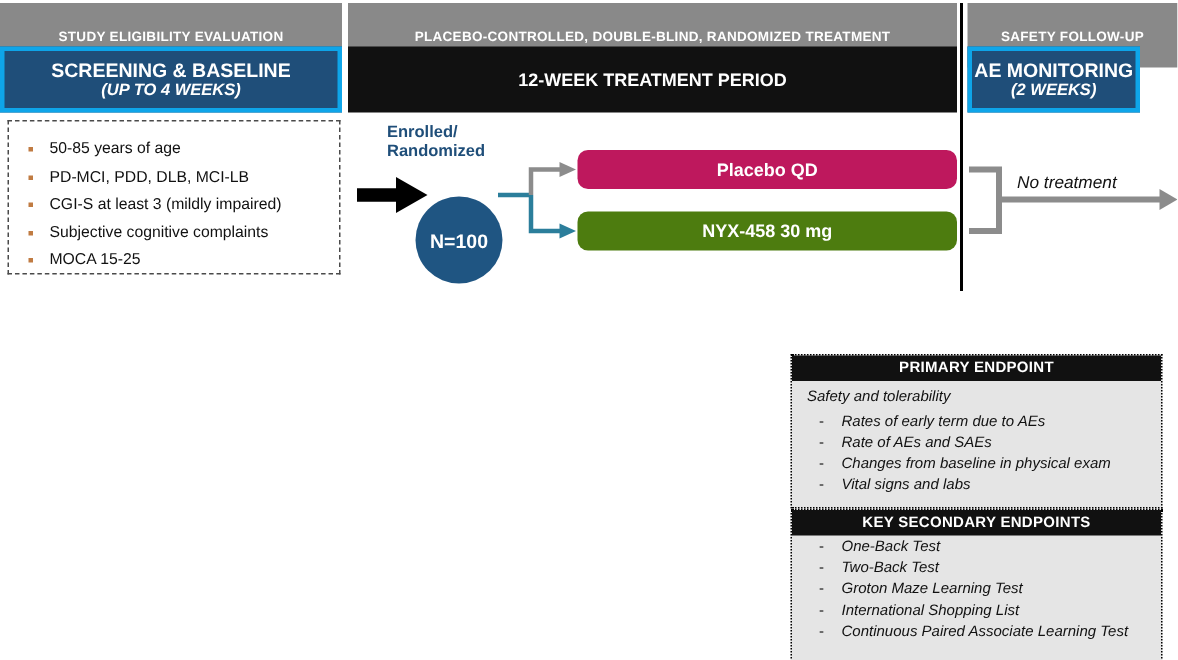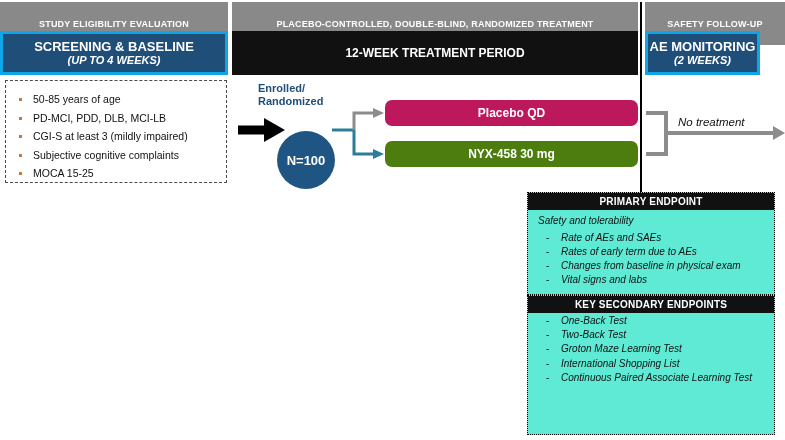--- a/index.html
+++ b/index.html
@@ -38,21 +38,21 @@
           color:#fff;font-size:13px;font-weight:bold;
           display:flex;align-items:center;justify-content:center;}
 
   
   .arm{border-radius:7px;display:flex;align-items:center;justify-content:center;
        color:#ffffff;font-size:12px;font-weight:bold;height:26px;}
   .arm.placebo{background:#be185d;}
   .arm.active{background:#4d7c0f;}
 
   
-  .ep-box{border:1px dotted #000;box-sizing:border-box;background:#5eead4;}
+  .ep-box{border:1px dotted #000;box-sizing:border-box;background:#e5e5e5;margin-top:44px;}
   .ep-title{background:#111;color:#fff;font-size:10px;font-weight:bold;
             text-align:center;padding:3px 0 3px;letter-spacing:.2px;}
   .ep-sub{font-style:italic;font-size:10px;text-align:left;
           line-height:13.5px;padding:4px 10px 2px;}
   .ep-list{margin:0;padding:1px 6px 4px 14px;}
   .ep-list li{list-style:none;font-style:italic;font-size:10px;
               line-height:14.2px;position:relative;padding-left:19px;
               white-space:nowrap;}
   .ep-list li:before{content:"-";position:absolute;left:4px;top:0;
               font-style:normal;}
@@ -136,22 +136,22 @@
   <polygon points="133,26 145,33 133,40" fill="#8c8c8c"></polygon>
 </svg>
 <div class="abs no-treat" style="left:678px;top:116px;">No treatment</div>
 
 <div class="abs vline" style="left:640px;top:170px;width:2px;height:24px;"></div>
 
 <div class="abs ep-box" style="left:527px;top:192px;width:248px;height:103px;">
   <div class="ep-title">PRIMARY ENDPOINT</div>
   <div class="ep-sub">Safety and tolerability</div>
   <ul class="ep-list">
+    <li>Rates of early term due to AEs</li>
     <li>Rate of AEs and SAEs</li>
-    <li>Rates of early term due to AEs</li>
     <li>Changes from baseline in physical exam</li>
     <li>Vital signs and labs</li>
   </ul>
 </div>
 
 <div class="abs ep-box" style="left:527px;top:295px;width:248px;height:140px;">
   <div class="ep-title">KEY SECONDARY ENDPOINTS</div>
   <ul class="ep-list">
     <li>One-Back Test</li>
     <li>Two-Back Test</li>

